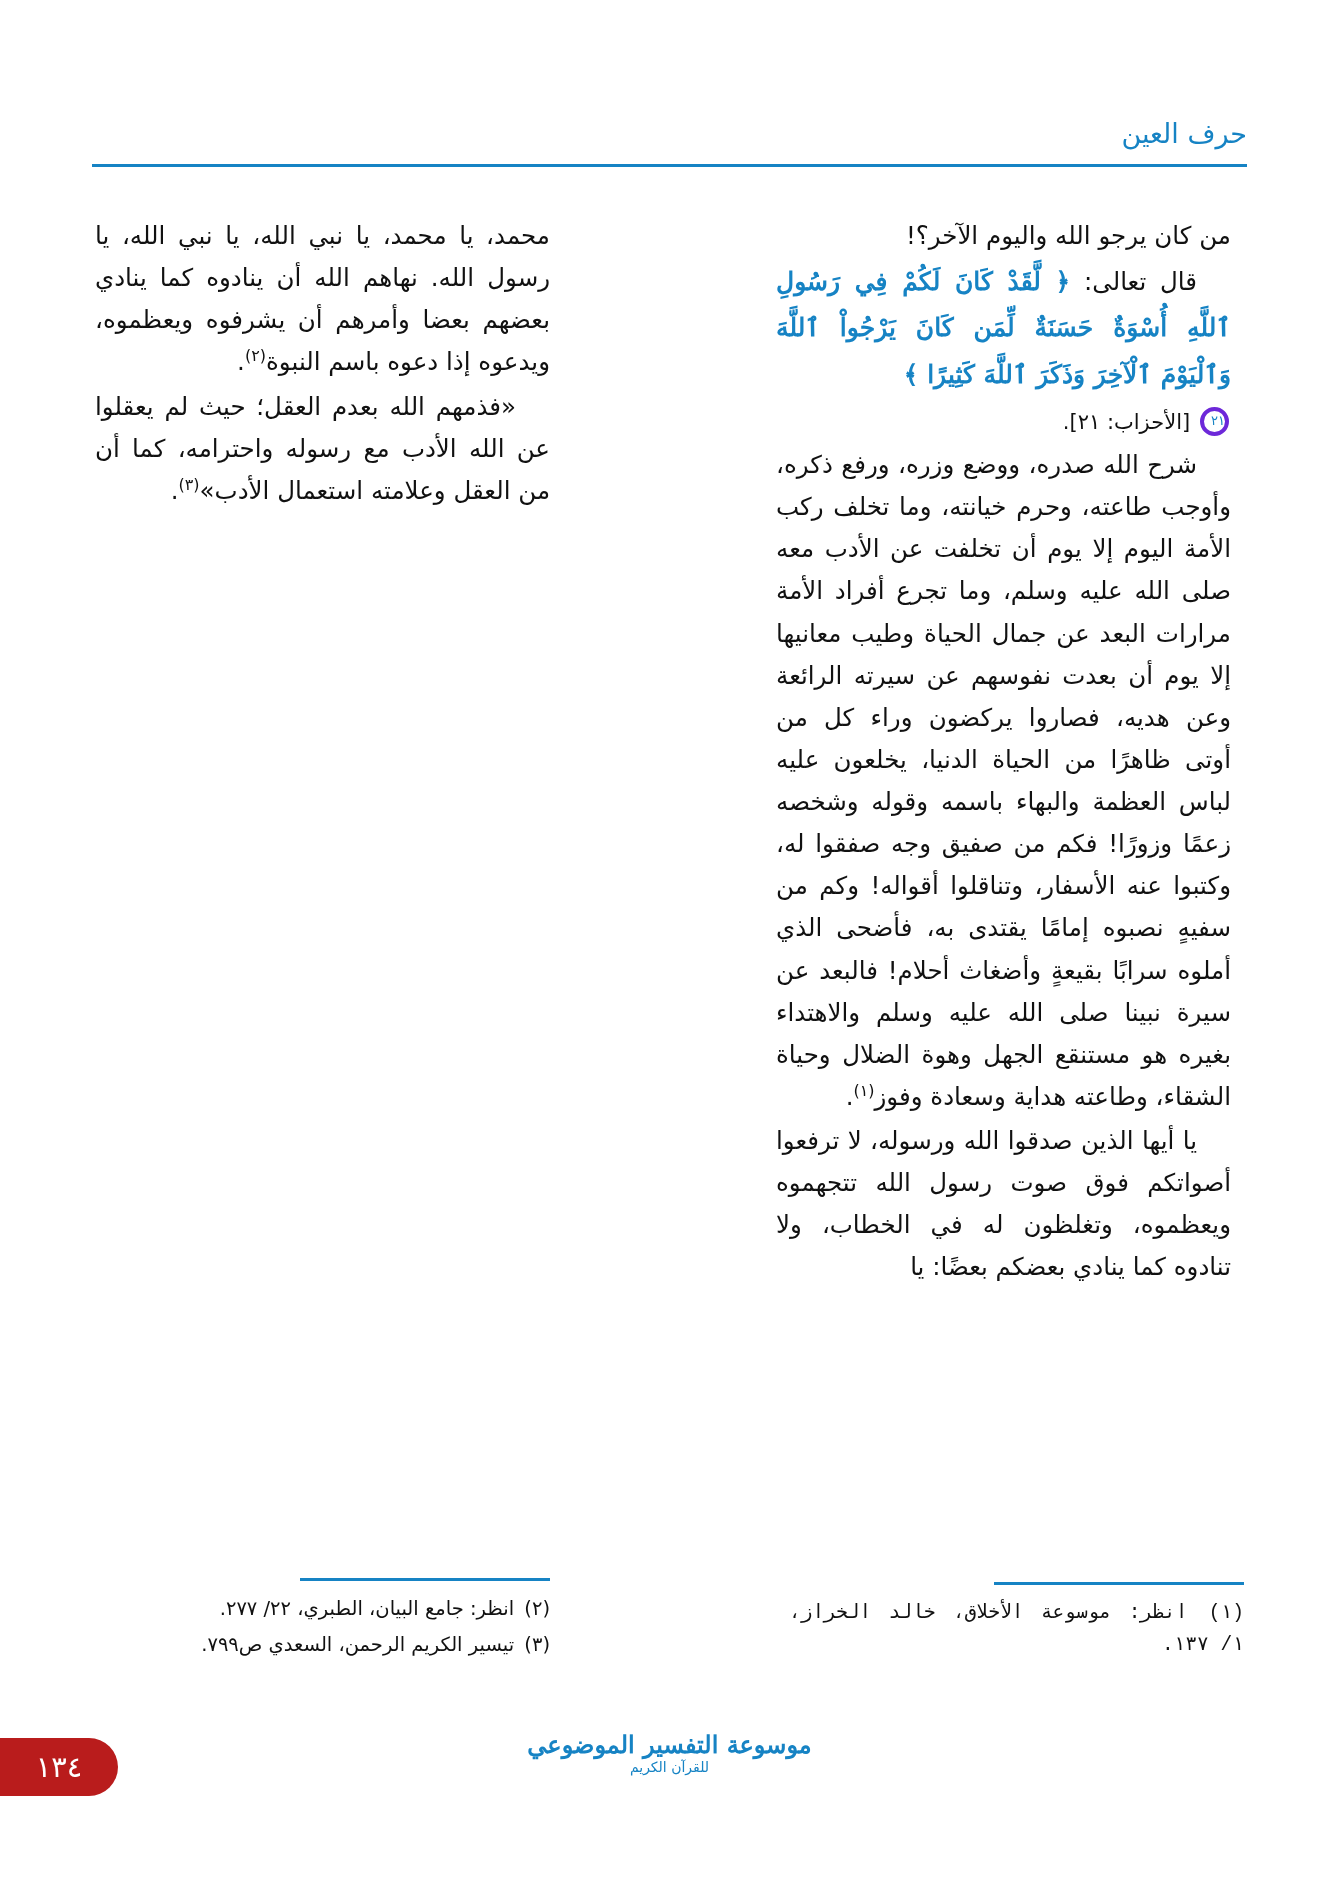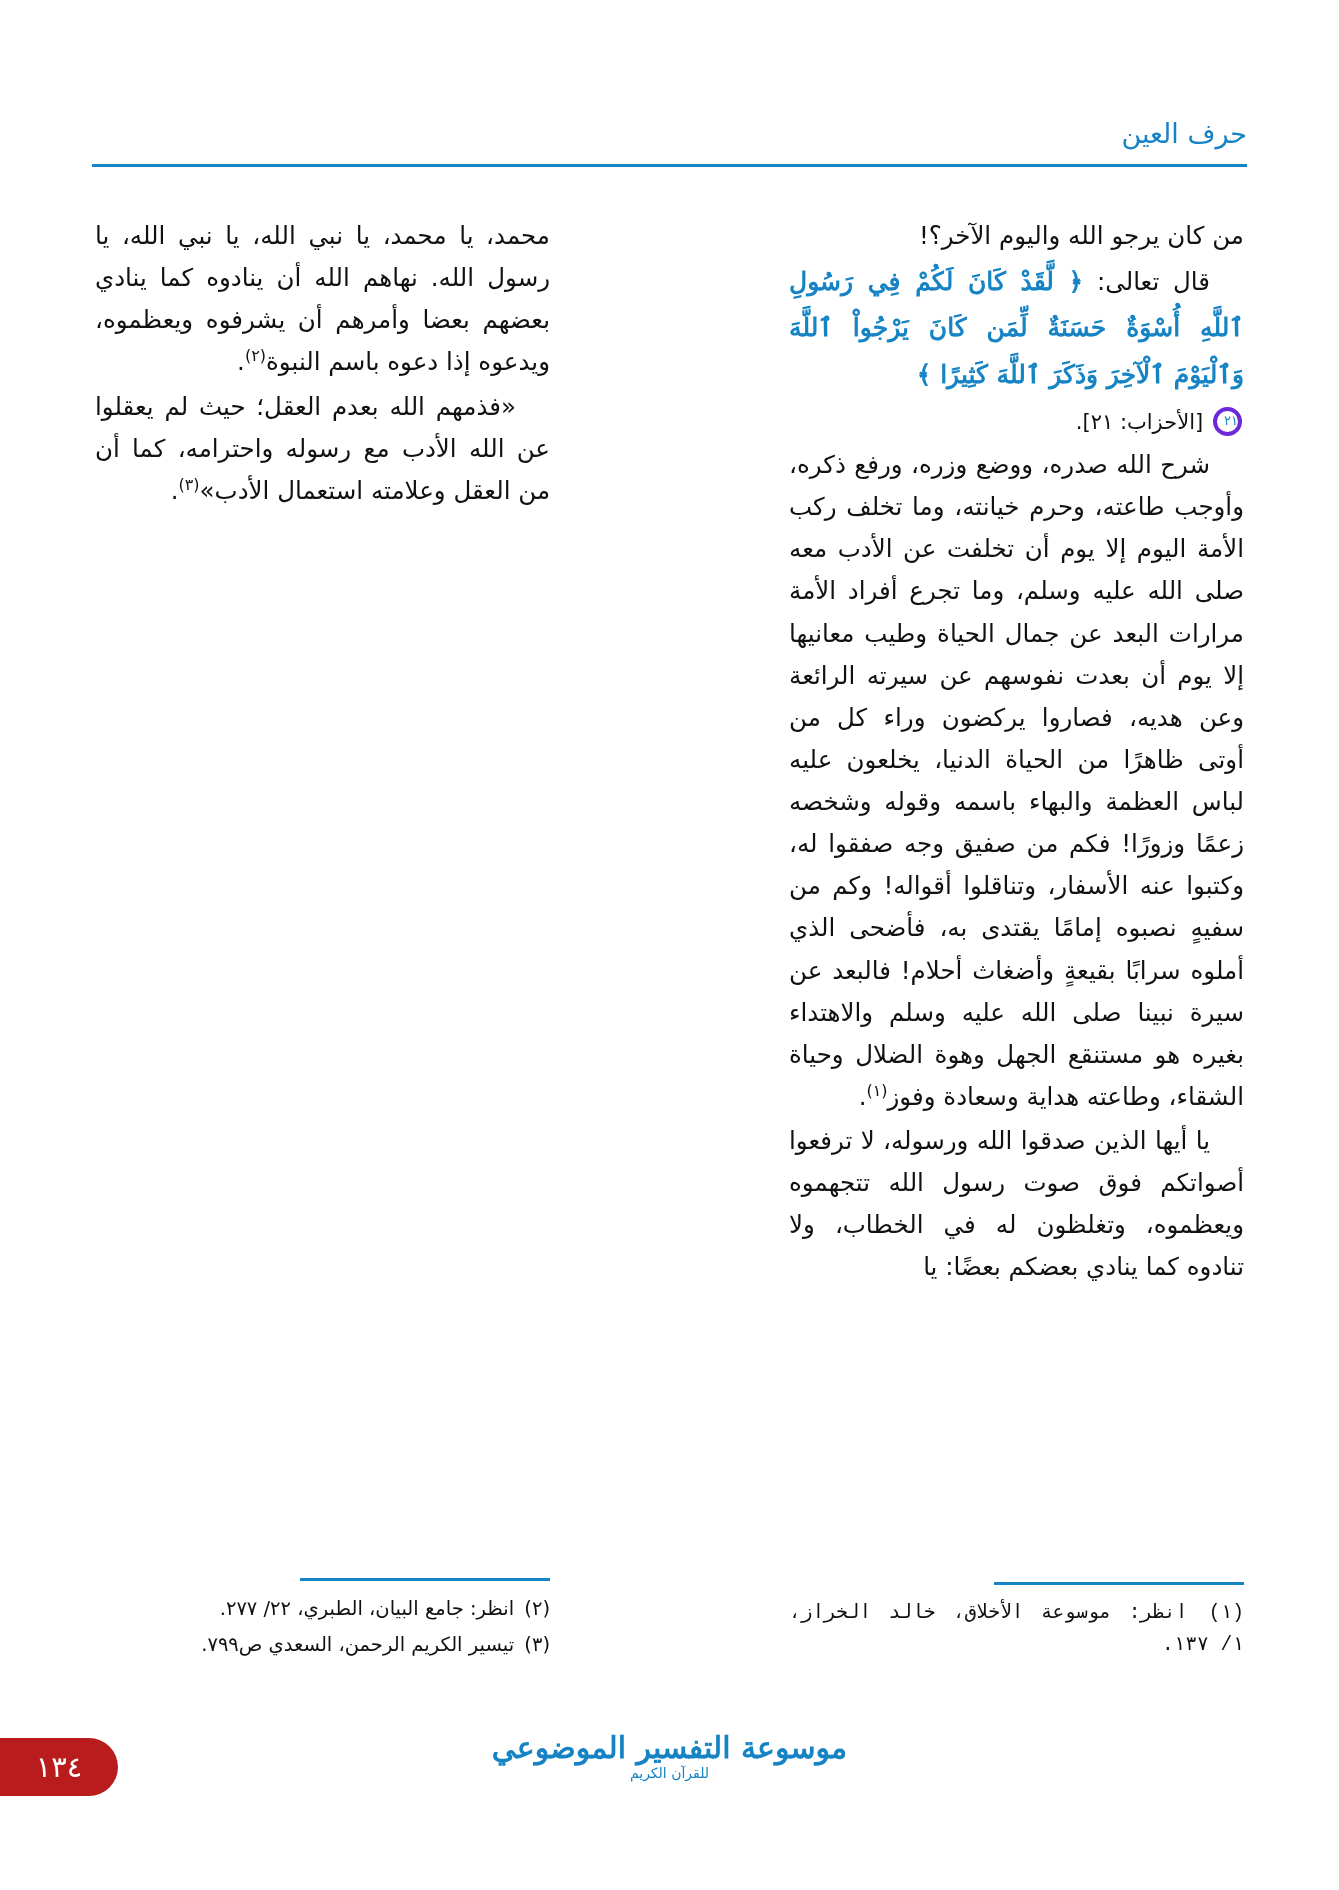--- a/index.html
+++ b/index.html
@@ -54,21 +54,21 @@
     position: absolute;
     top: 215px;
     width: 455px;
     direction: rtl;
     text-align: justify;
     text-align-last: right;
     font-size: 24.5px;
     line-height: 1.72;
     color: #111111;
   }
-  .col-right { right: 95px; }
+  .col-right { right: 108px; }
   .col-left  { left: 95px; }
 
   .col p {
     margin: 0 0 2px 0;
     text-indent: 0;
   }
   .col p.indent {
     text-indent: 34px;
   }
   .col p.center-ish {
@@ -142,21 +142,21 @@
   .logo {
     position: absolute;
     left: 50%;
     transform: translateX(-50%);
     top: 0;
     text-align: center;
     color: #1683c4;
     direction: rtl;
   }
   .logo-main {
-    font-size: 30px;
+    font-size: 24px;
     letter-spacing: -2px;
     font-family: "DejaVu Serif", serif;
     font-weight: 700;
   }
   .logo-sub {
     font-size: 14px;
     margin-top: 0;
     letter-spacing: -0.5px;
   }
   .page-number-badge {

